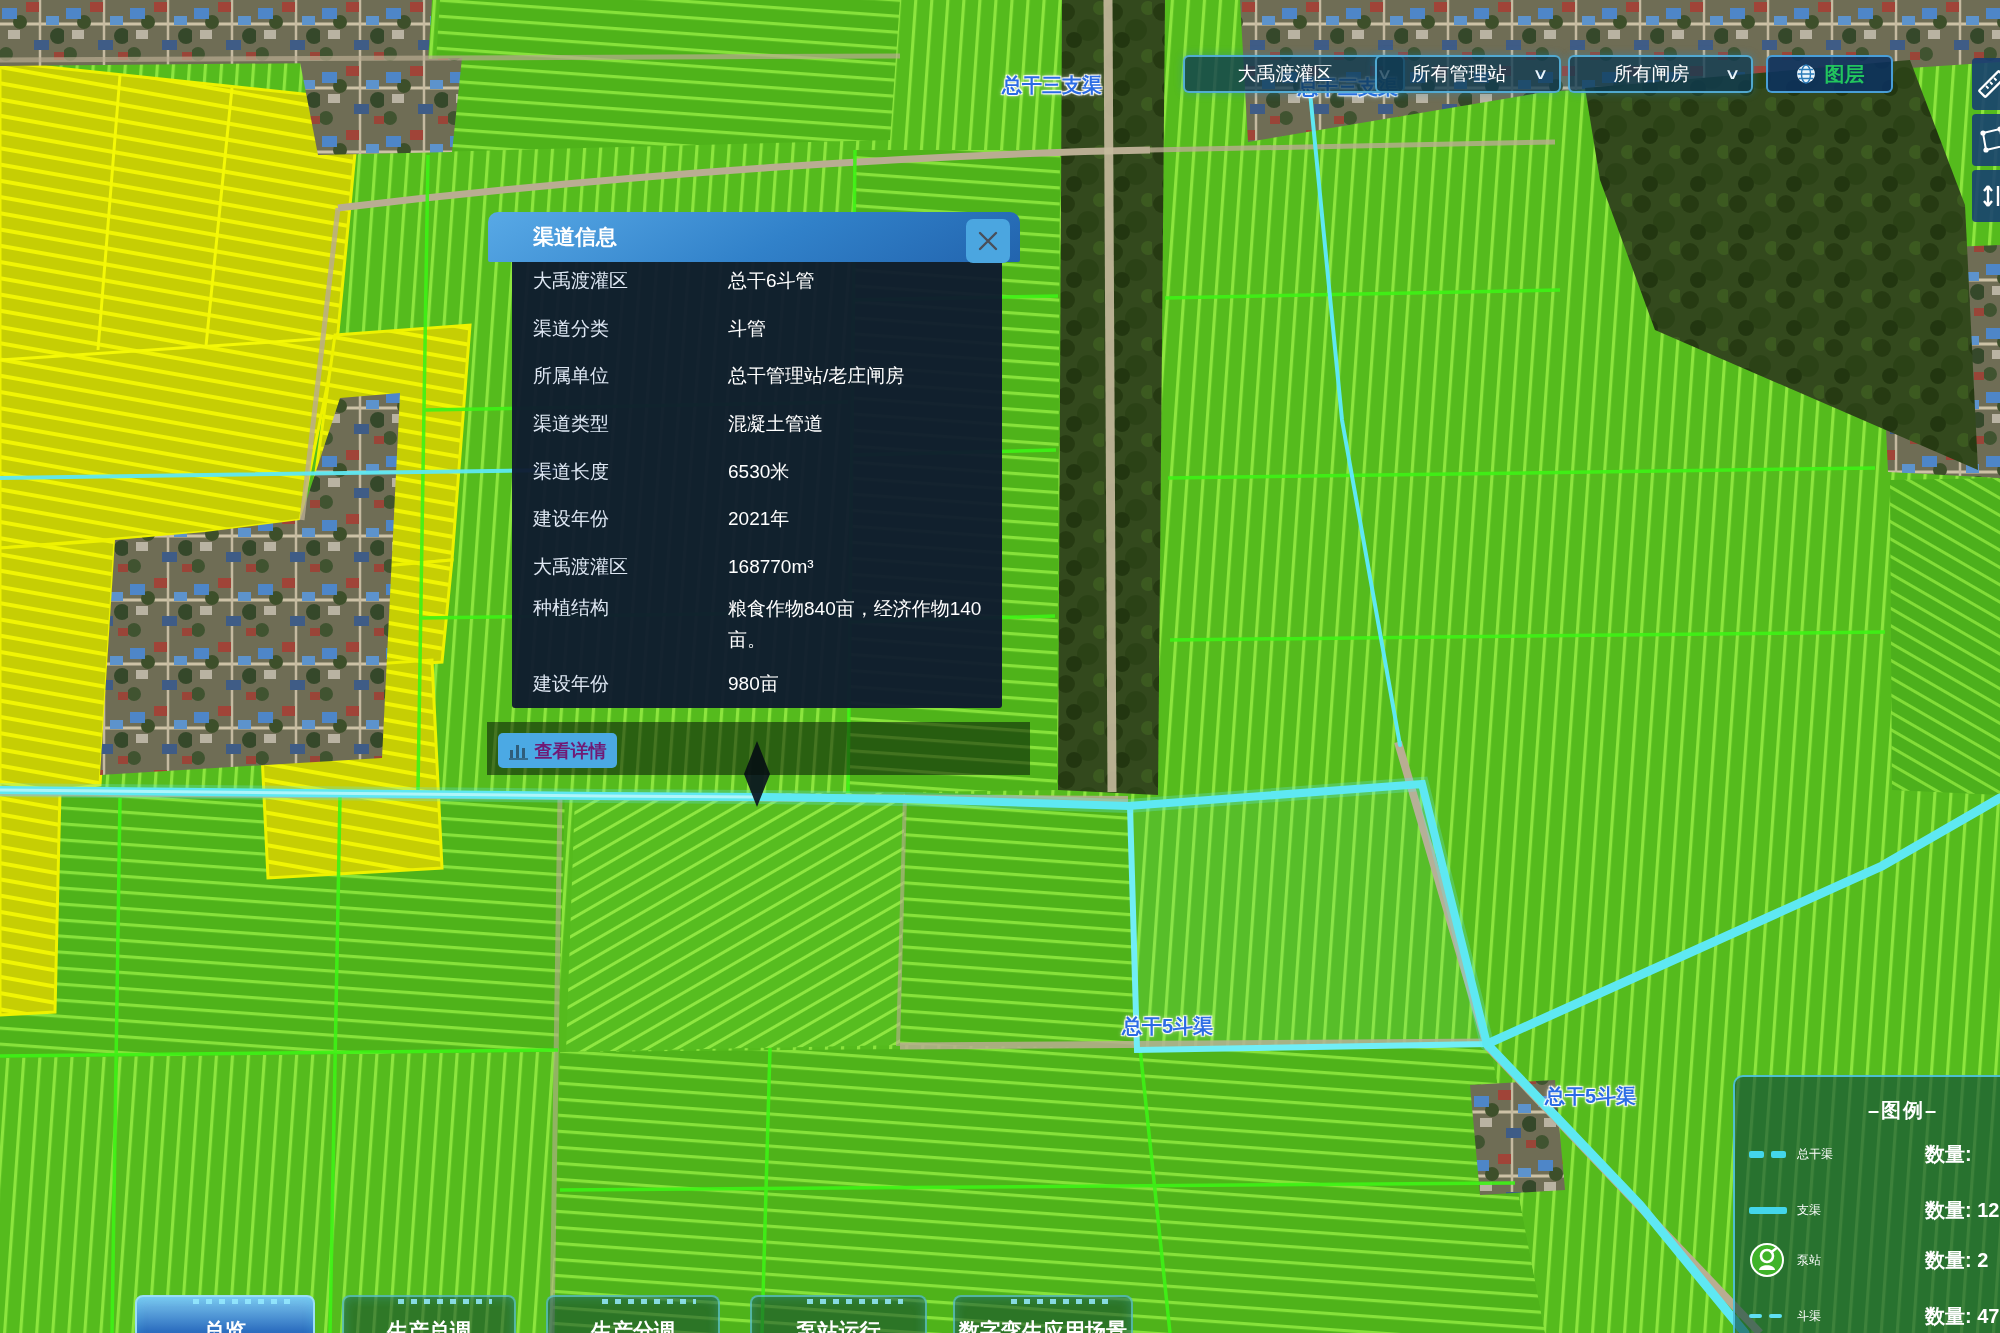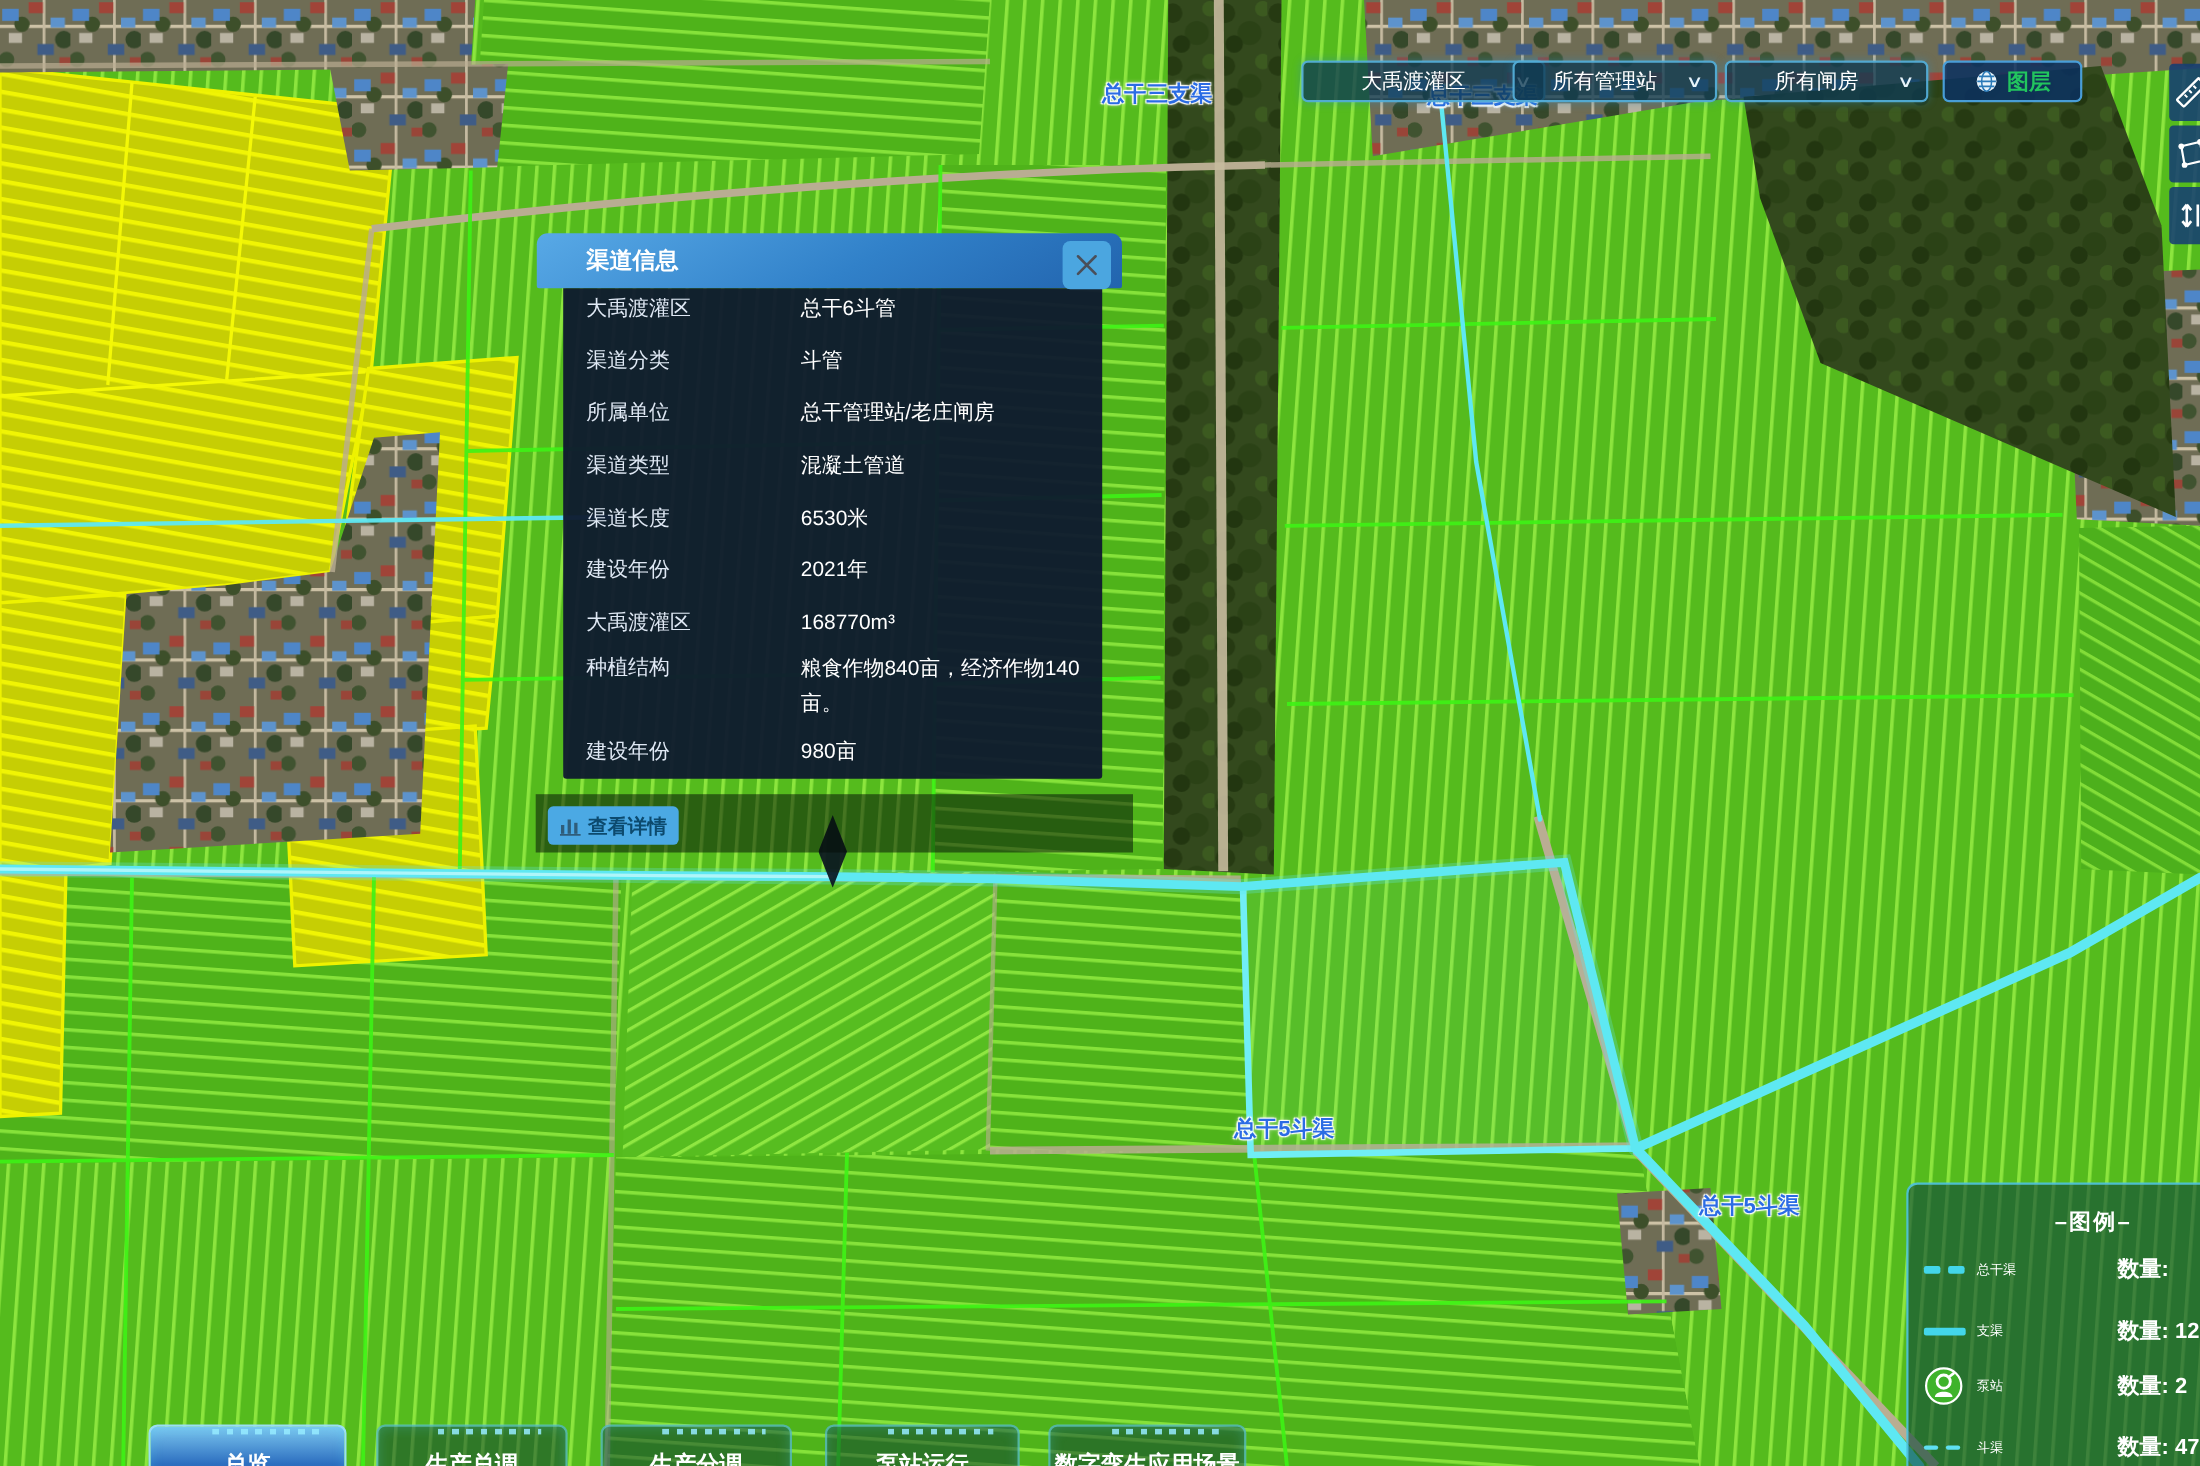--- a/index.html
+++ b/index.html
@@ -45,21 +45,21 @@
       background:rgba(14,24,46,.95);border-radius:0 0 3px 3px;}
   .prow{position:absolute;left:0;width:100%;}
   .plabel{position:absolute;left:21px;color:#dfe8f4;font-size:19px;line-height:30px;white-space:nowrap;}
   .pvalue{position:absolute;left:216px;width:262px;color:#ffffff;font-size:19px;line-height:30px;}
   .pvalue.multi{line-height:31px;}
   .popup-footer{position:absolute;left:487px;top:722px;width:543px;height:53px;z-index:9;
       background:rgba(4,14,8,.52);}
   .detail-btn{position:absolute;left:11px;top:11px;width:119px;height:35px;
       background:#4ba9e4;border:none;border-radius:5px;cursor:pointer;
       display:flex;align-items:center;justify-content:center;gap:7px;
-      color:#0c4a6e;font-size:18px;font-weight:700;font-family:inherit;}
+      color:#701a75;font-size:18px;font-weight:700;font-family:inherit;}
   .anchor-diamond{position:absolute;left:744px;top:741px;width:26px;height:66px;z-index:8;
       background:#0a1420;opacity:.92;
       clip-path:polygon(50% 0,100% 50%,50% 100%,0 50%);}
 
   
   .legend{position:absolute;left:1733px;top:1075px;width:340px;height:300px;z-index:15;
       box-sizing:border-box;background:rgba(13,70,58,.62);
       border:2px solid rgba(85,205,235,.85);border-radius:10px;}
   .legend-title{margin-top:20px;text-align:center;color:#fff;font-size:20px;font-weight:700;
       letter-spacing:2px;}

